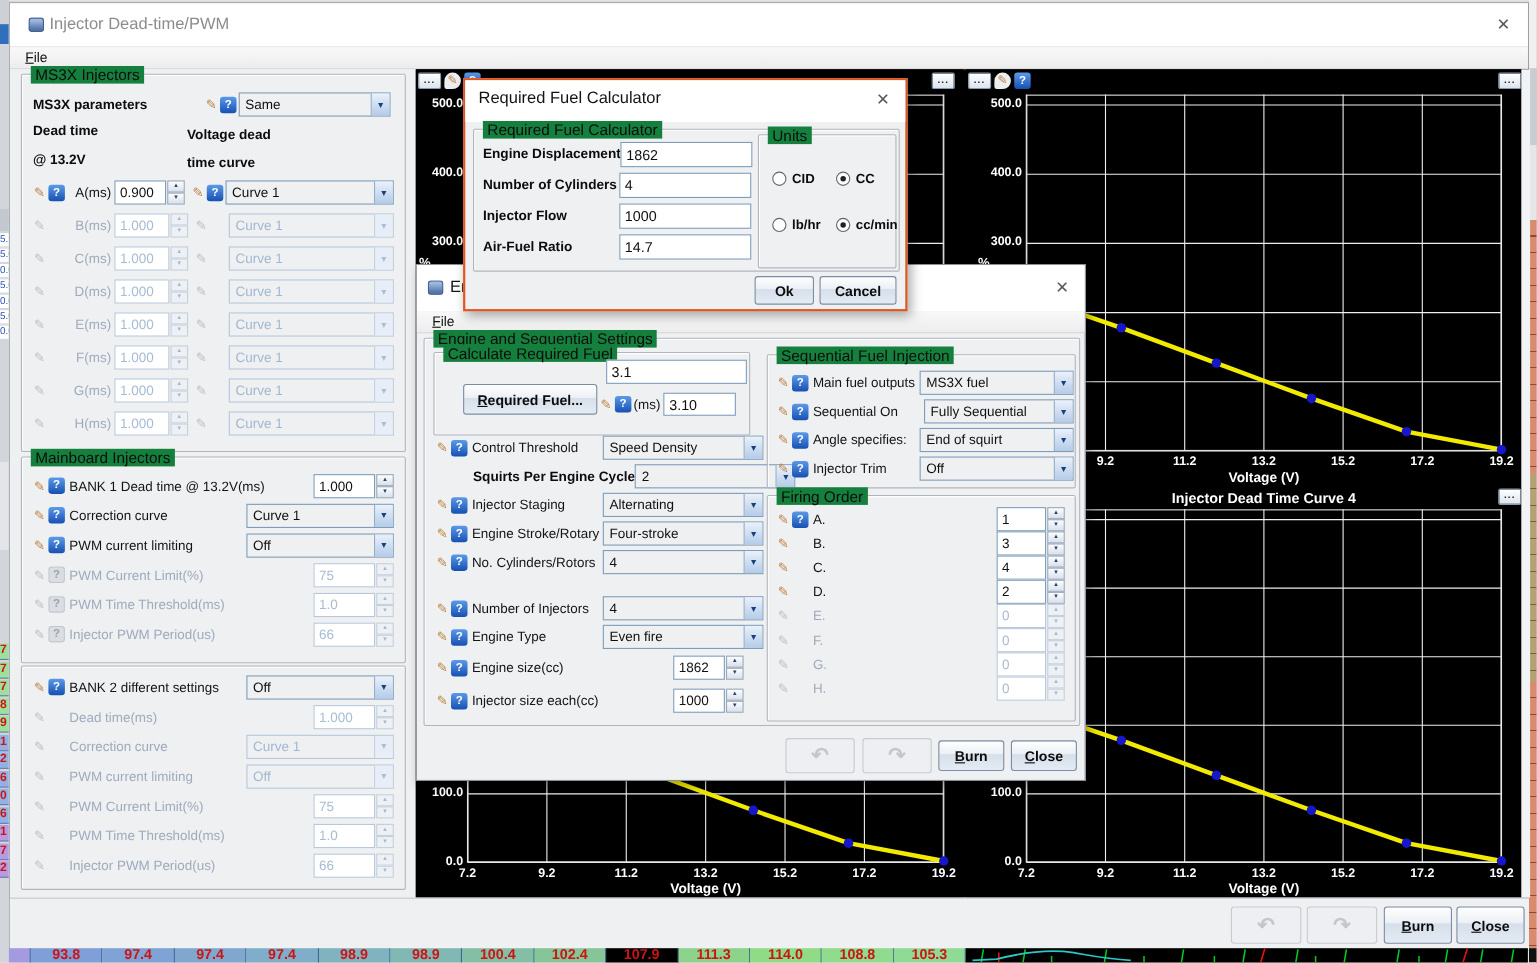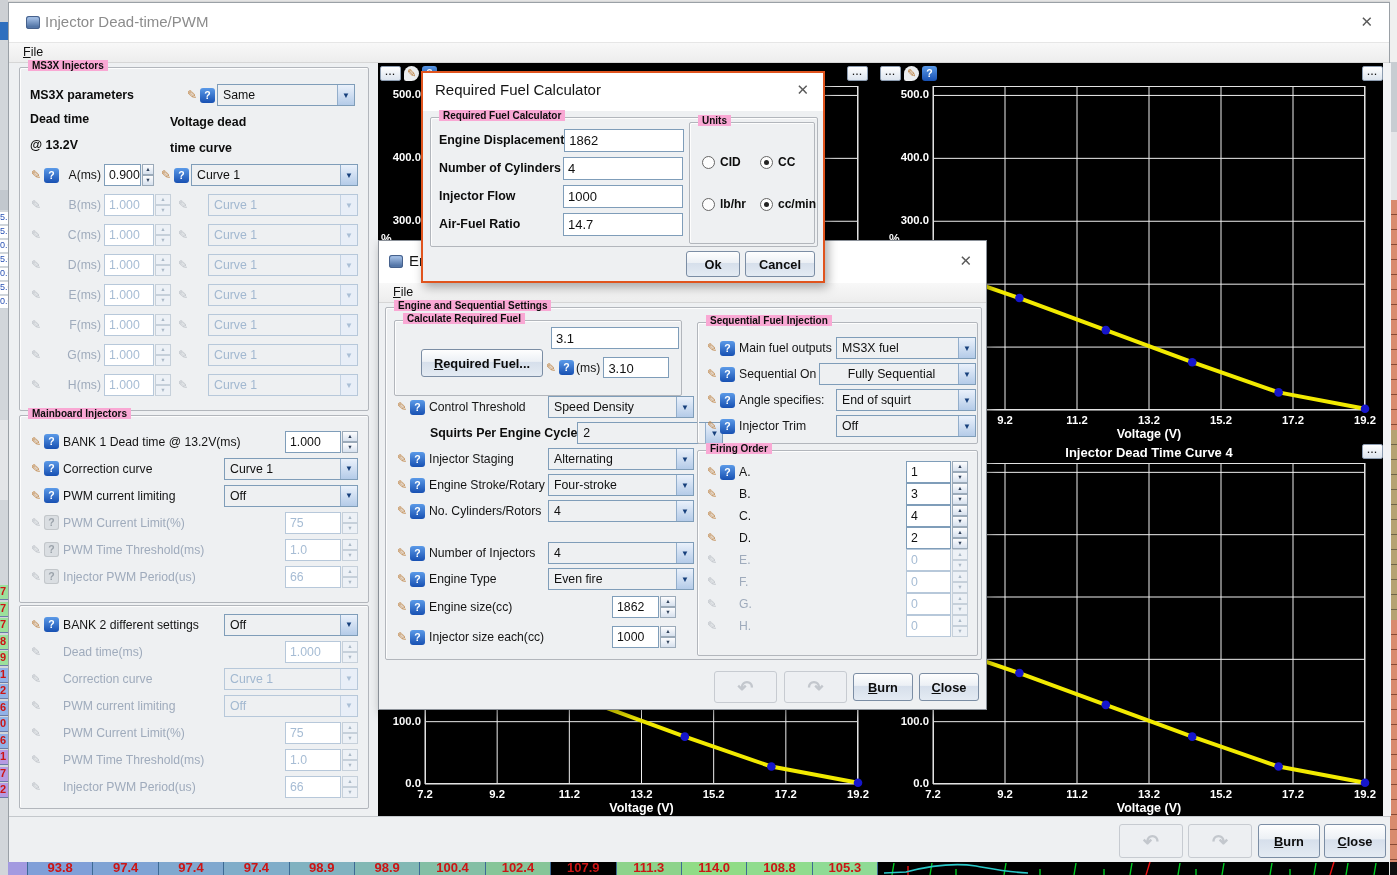--- a/index.html
+++ b/index.html
@@ -15,22 +15,22 @@
     background:linear-gradient(#9db9e0 20%,#5577a8 80%);box-shadow:inset 0 0 0 1px #46618c;}
   .wtitle{position:absolute;left:36px;top:10px;font-size:15px;color:#8c8c8c;}
   .wclose{position:absolute;right:16px;top:10px;font-size:15px;color:#5a5a5a;cursor:default;}
   .menubar{position:absolute;left:0;top:40px;right:0;height:20px;background:linear-gradient(#f8f8f8,#ededed);
     border-bottom:1px solid #d6d6d6;}
   .menu-item{position:absolute;left:14px;top:2px;font-size:12.5px;color:#111;}
   .content{position:absolute;left:0;top:60px;right:0;bottom:0;background:#eef0f2;}
 
   
   .grp{position:absolute;border:1px solid #b2b6bc;border-radius:2px;box-shadow:inset 1px 1px 0 #fdfdfd;}
-  .grp-title{position:absolute;top:-8px;left:8px;background:#f9a8d4;padding:0 4px;
-    font-weight:bold;font-size:10px;color:#0d0d0d;white-space:nowrap;}
+  .grp-title{position:absolute;top:-8px;left:8px;background:#15803d;padding:0 4px;
+    font-weight:normal;font-size:14px;color:#0d0d0d;white-space:nowrap;}
 
   
   .pencil{width:16px;height:16px;font-size:12px;line-height:16px;text-align:center;color:#bc7e3c;flex:none;}
   .pencil.dis{color:#b9bec4;}
   .help{width:15px;height:15px;border-radius:3px;background:linear-gradient(#5b9ae8,#1750b2);
     color:#fff;font-weight:bold;font-size:10.5px;line-height:15px;text-align:center;flex:none;margin-right:2px;}
   .help.dis{background:#dadee2;color:#9aa2aa;box-shadow:inset 0 0 0 1px #c2c6ca;}
   .slot{width:16px;height:16px;flex:none;margin-right:1px;}
 
   
@@ -339,21 +339,21 @@
         </div>
       <span class="blbl abs" style="left:10px;top:44px;">Dead time</span>
       <span class="blbl abs" style="left:150px;top:47px;">Voltage dead</span>
       <span class="blbl abs" style="left:10px;top:70px;">@ 13.2V</span>
       <span class="blbl abs" style="left:150px;top:73px;">time curve</span>
       <div class="abs" id="ms3x-rows" style="left:0;top:92px;width:350px;">
           <div class="frow" style="height: 30px; padding: 0px 12px 0px 8px;">
             <div class="pencil">✎</div>
             <div class="help">?</div>
             <span class="lbl" style="width: 40px; text-align: right; margin-right: 3px;">A(ms)</span>
-            <div class="spin" style="width: 50px;">
+            <div class="spin" style="width: 64px;">
               <div class="spin-text">0.900</div>
               <div class="spin-btns">
                 <div class="spin-b">▲</div>
                 <div class="spin-b">▼</div>
               </div>
             </div>
             <div style="width: 4px;"></div>
             <div class="pencil">✎</div>
             <div class="help">?</div>
             <div class="combo" style="width: 136px; flex: 1 1 0%;">
@@ -788,21 +788,21 @@
             <span class="lbl" style="flex: 1 1 0%; margin-left: 2px;">Main fuel outputs</span>
             <div class="combo" style="width: 140px;">
               <div class="combo-text">MS3X fuel</div>
               <div class="combo-arrow">▼</div>
             </div>
           </div>
           <div class="frow" style="height: 26px; padding-left: 4px;">
             <div class="pencil">✎</div>
             <div class="help">?</div>
             <span class="lbl" style="flex: 1 1 0%; margin-left: 2px;">Sequential On</span>
-            <div class="combo" style="width: 157px; text-align: center;">
+            <div class="combo" style="width: 136px;">
               <div class="combo-text">Fully Sequential</div>
               <div class="combo-arrow">▼</div>
             </div>
           </div>
           <div class="frow" style="height: 26px; padding-left: 4px;">
             <div class="pencil">✎</div>
             <div class="help">?</div>
             <span class="lbl" style="flex: 1 1 0%; margin-left: 2px;">Angle specifies:</span>
             <div class="combo" style="width: 140px; gap: 46px;">
               <div class="combo-text">End of squirt</div>

